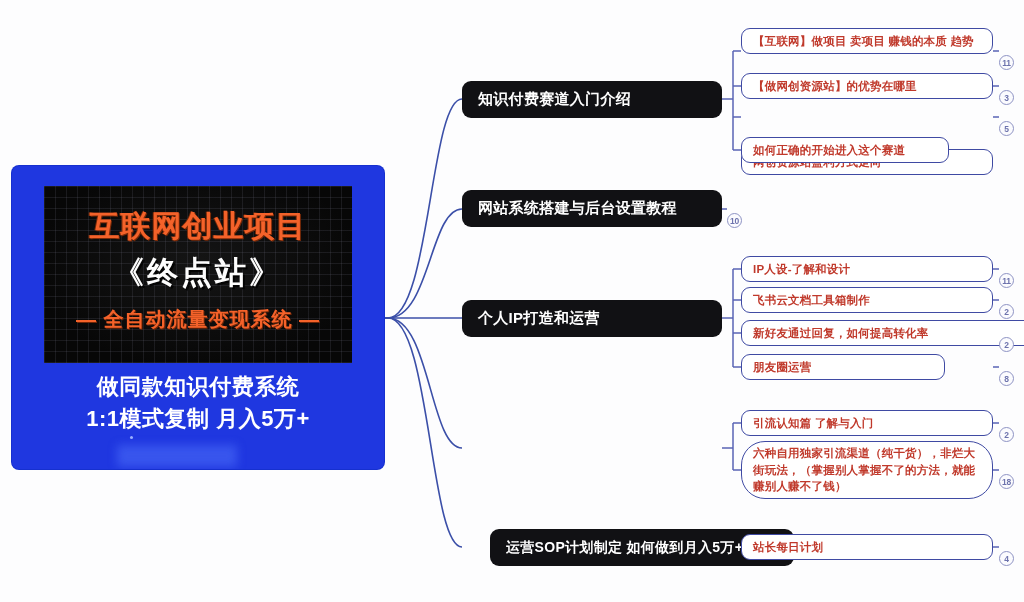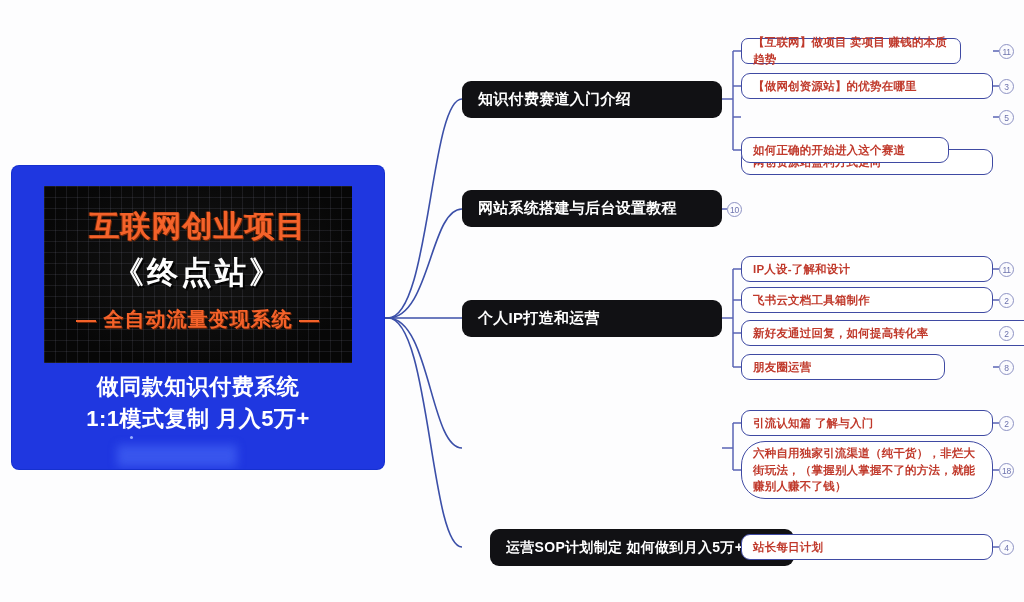--- a/index.html
+++ b/index.html
@@ -157,26 +157,27 @@
   
   .badge {
     position: absolute;
     width: 15px;
     height: 15px;
     border: 1px solid #8e93c4;
     border-radius: 50%;
     background: #fbfbfe;
     color: #6d73ad;
     font-size: 8.5px;
-    font-weight: normal;
+    font-weight: bold;
     display: flex;
     align-items: center;
     justify-content: center;
     box-sizing: border-box;
     letter-spacing: -.3px;
+    margin-top: 11px;
   }
 </style>
 </head>
 <body>
 
 <div id="canvas">
 
   <svg id="wires" viewBox="0 0 1024 602">
 
     <path d="M384,318 L388,318 C430,318 430,99 462,99"></path>
@@ -215,21 +216,21 @@
   <div class="branch" style="left:462px; top:81px;  width:260px; height:37px;">知识付费赛道入门介绍</div>
 
   <div class="branch" style="left:462px; top:190px; width:260px; height:37px;">网站系统搭建与后台设置教程</div>
   <div class="badge" style="left:727px; top:202px;">10</div>
 
   <div class="branch" style="left:462px; top:300px; width:260px; height:37px;">个人IP打造和运营</div>
 
 
   <div class="branch" style="left:462px; top:529px; width:304px; height:37px; font-size:14px;margin-left:28px;">运营SOP计划制定 如何做到月入5万+</div>
 
-  <div class="leaf" style="left:741px; top:38px;  width:220px; height:26px;border-radius:7px;">【互联网】做项目 卖项目 赚钱的本质 趋势</div>
+  <div class="leaf" style="left:741px; top:28px;  width:252px; height:26px;">【互联网】做项目 卖项目 赚钱的本质 趋势</div>
   <div class="badge" style="left:999px; top:44px;">11</div>
 
   <div class="leaf" style="left:741px; top:73px;  width:252px; height:26px;">【做网创资源站】的优势在哪里</div>
   <div class="badge" style="left:999px; top:79px;">3</div>
 
   <div class="leaf" style="left:741px; top:104px; width:252px; height:26px;margin-top:45px;">网创资源站盈利方式走向</div>
   <div class="badge" style="left:999px; top:110px;">5</div>
 
   <div class="leaf" style="left:741px; top:137px; width:208px; height:26px;">如何正确的开始进入这个赛道</div>
 

